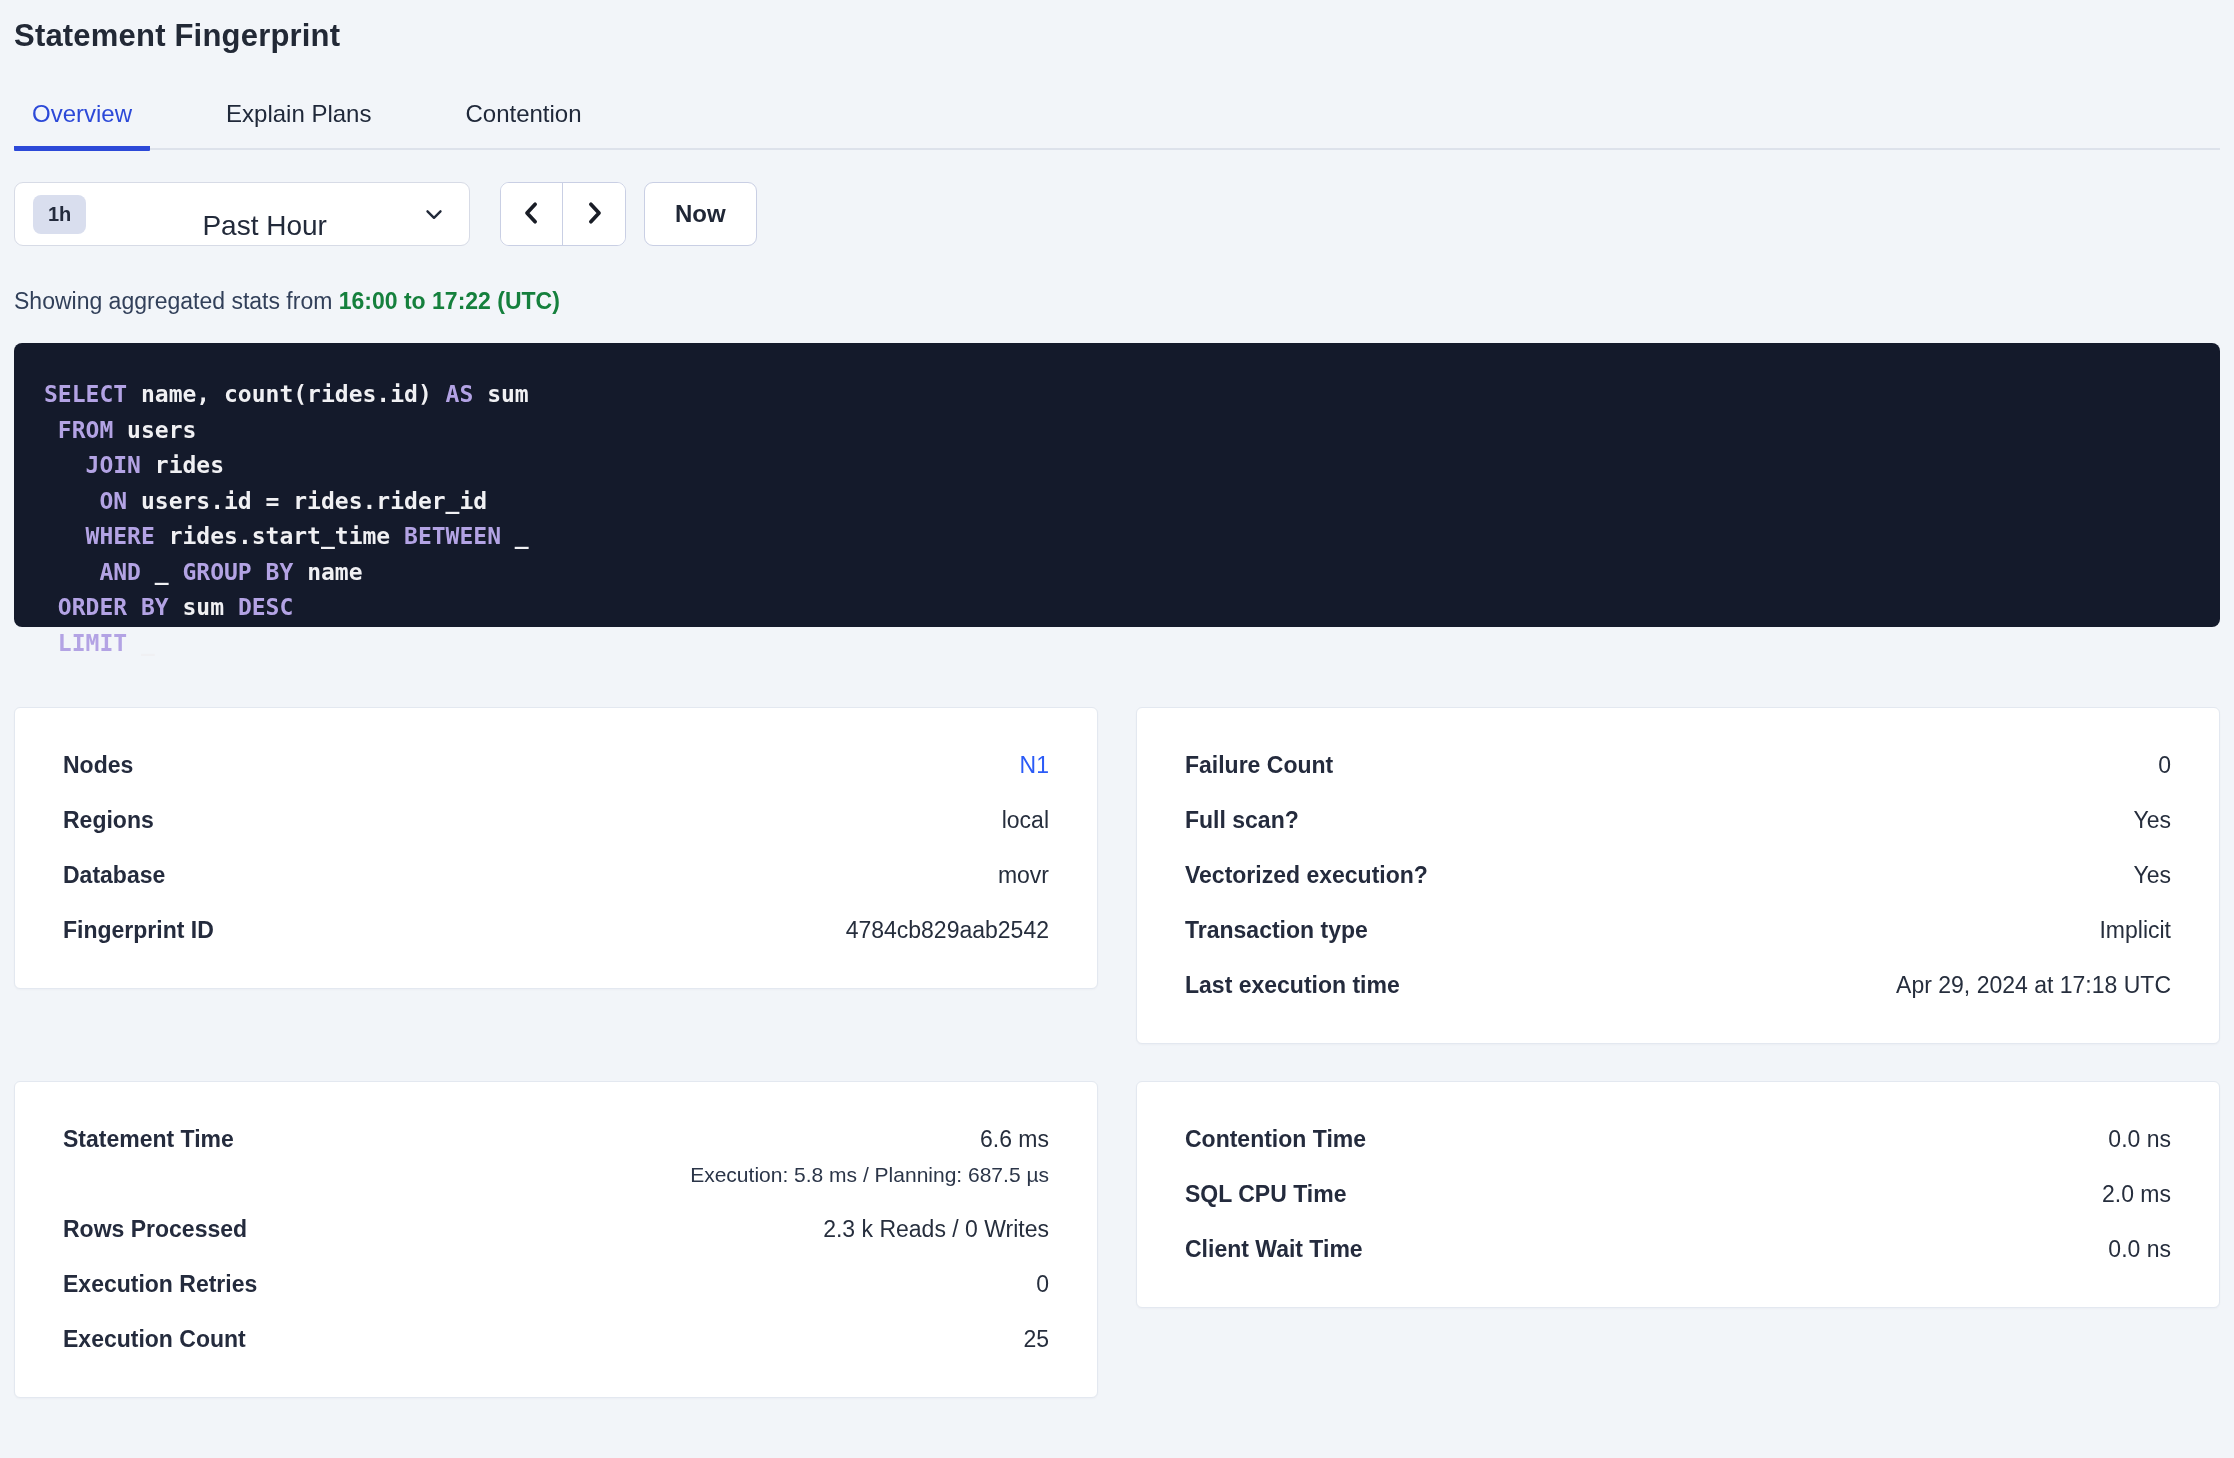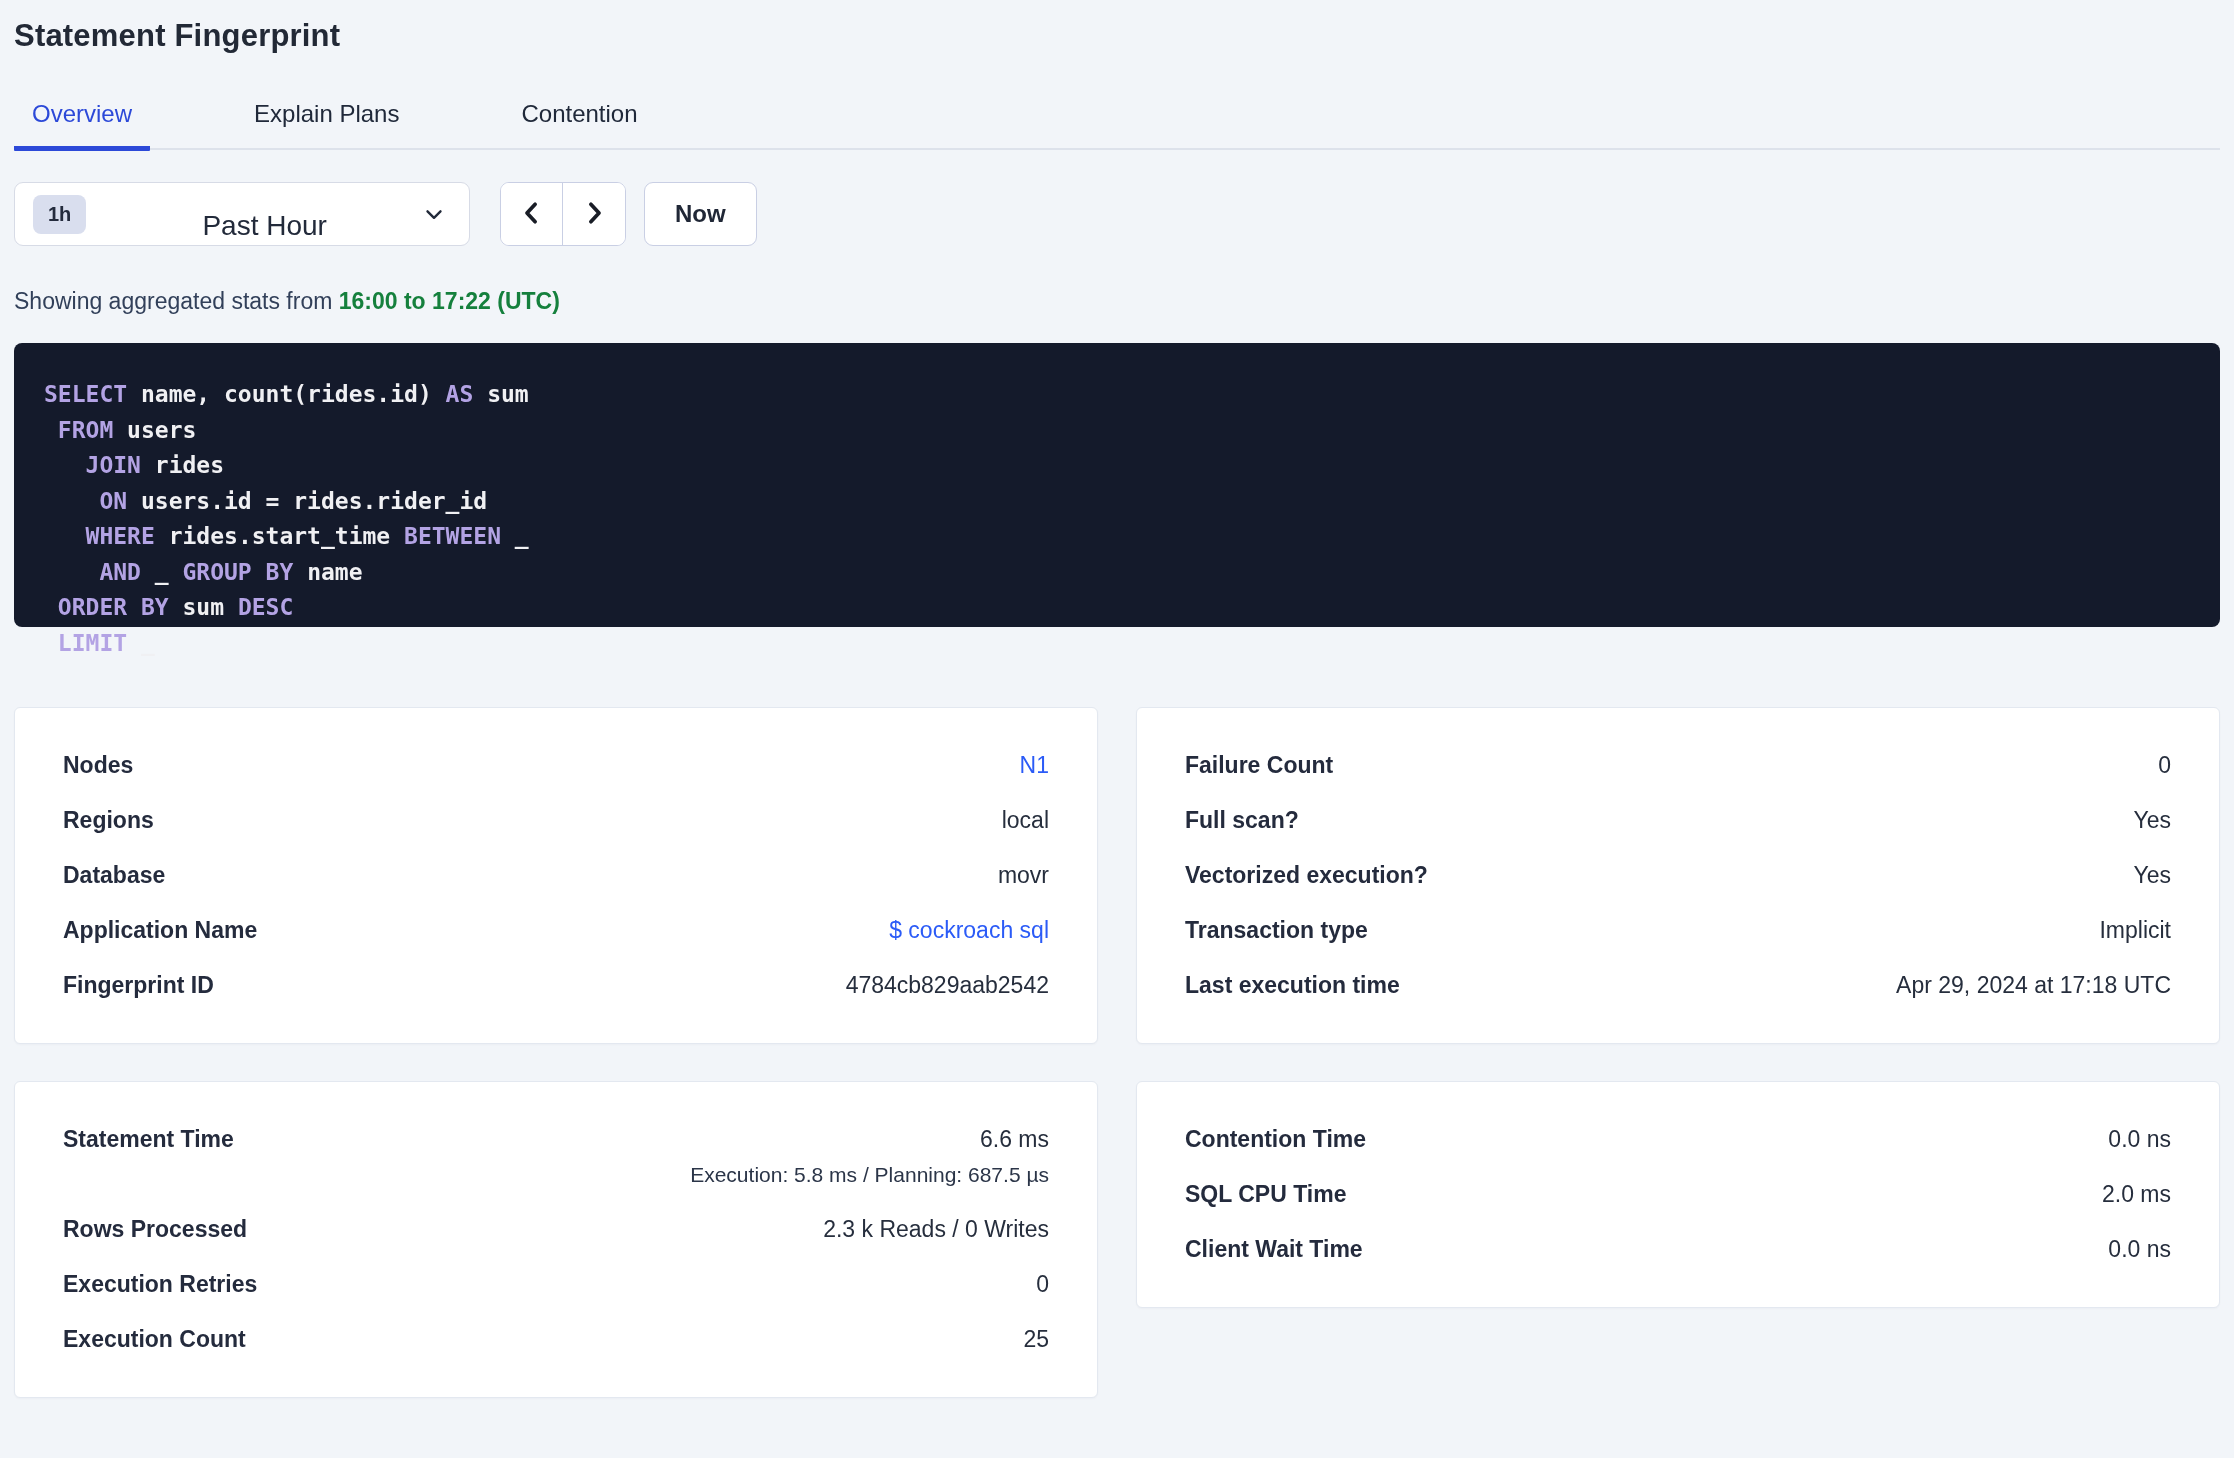--- a/index.html
+++ b/index.html
@@ -18,21 +18,21 @@
     font-weight: 700;
     color: #222936;
     letter-spacing: .2px;
     margin-bottom: 36px;
   }
 
   
   .tabs {
     display: flex;
     align-items: flex-end;
-    column-gap: 86px;
+    column-gap: 58px;
     border-bottom: 2px solid #dde2eb;
     height: 60px;
   }
   .tab {
     font-size: 24px;
     color: #20293a;
     padding: 0 18px 18px 18px;
     cursor: pointer;
     position: relative;
     border-bottom: 5px solid transparent;
@@ -214,26 +214,20 @@
             <div class="row-value">local</div>
           </div>
         </div>
         <div class="card-row">
           <div class="row-label">Database</div>
           <div class="row-value-wrap">
             <div class="row-value">movr</div>
           </div>
         </div>
         <div class="card-row">
-          <div class="row-label">Application Name</div>
-          <div class="row-value-wrap">
-            <div class="row-value link">$ cockroach sql</div>
-          </div>
-        </div>
-        <div class="card-row">
           <div class="row-label">Fingerprint ID</div>
           <div class="row-value-wrap">
             <div class="row-value">4784cb829aab2542</div>
           </div>
         </div>
       </section>
     <section class="card">
         <div class="card-row">
           <div class="row-label">Failure Count</div>
           <div class="row-value-wrap">

